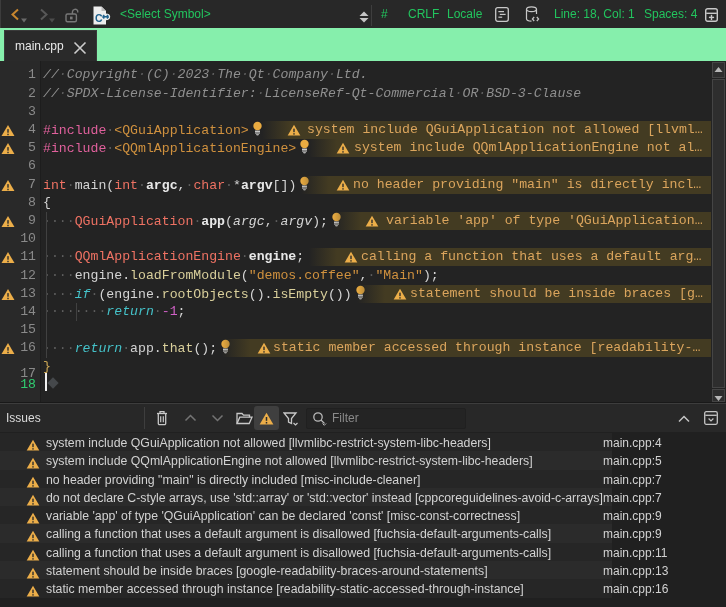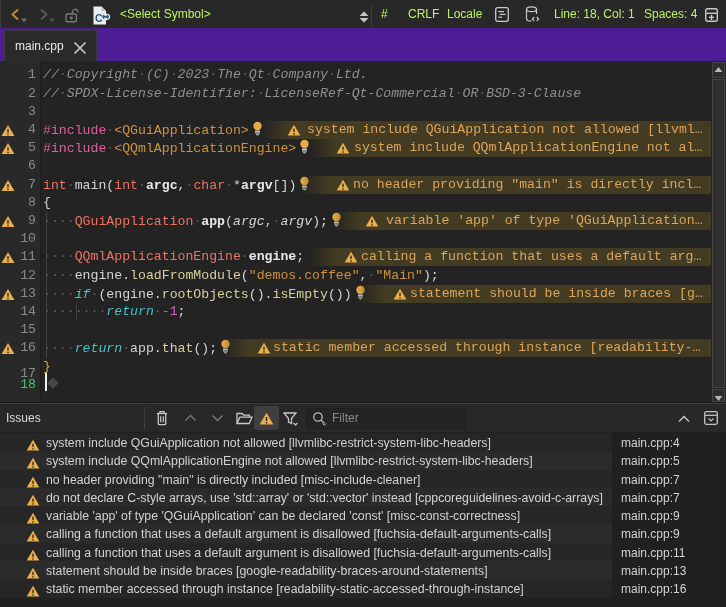--- a/index.html
+++ b/index.html
@@ -1,23 +1,23 @@
 <!DOCTYPE html>
 <html><head>
 <meta charset="utf-8">
 <style>
   * { margin:0; padding:0; box-sizing:border-box; }
   html,body { width:726px; height:607px; overflow:hidden; background:#1e1e1e;
     font-family:"Liberation Sans", sans-serif; }
   .abs { position:absolute; }
   #root { position:relative; width:726px; height:607px; }
   #toolbar { position:absolute; left:0; top:0; width:726px; height:28px; background:#282828; }
-  #toolbar .txt { position:absolute; top:7px; font-size:12px; color:#bef264; white-space:pre; }
+  #toolbar .txt { position:absolute; top:7px; font-size:12px; color:#22c55e; white-space:pre; }
   .vsep { position:absolute; width:1px; background:#3e3e3e; }
-  #tabbar { position:absolute; left:0; top:28px; width:726px; height:33px; background:#4c1d95; }
+  #tabbar { position:absolute; left:0; top:28px; width:726px; height:33px; background:#86efac; }
   #tab { position:absolute; left:4px; top:2px; width:93px; height:31px; background:#2a2a2a;
     border:1px solid #3a3a3a; border-bottom:none; }
   #tab .lbl { position:absolute; left:10px; top:8px; font-size:12px; color:#e8e8e8; }
   #editor { position:absolute; left:0; top:61px; width:726px; height:341px; background:#232323; overflow:hidden; }
   #gutter { position:absolute; left:0; top:0; width:41px; height:341px; background:#292929; border-right:1px solid #1d1d1d; }
   .ln { position:absolute; width:36px; text-align:right; color:#8a8a8a; line-height:18px;
         font-family:"Liberation Mono", monospace; font-size:13.2px; }
   .cl { position:absolute; left:43px; white-space:pre; line-height:18px;
         font-family:"Liberation Mono", monospace; font-size:13.2px; color:#d4d4d4; }
   .cm { color:#8f8f8f; font-style:italic; }
@@ -40,21 +40,21 @@
   .ann .atx { position:absolute; top:0; white-space:pre; }
   .gwarn { position:absolute; left:1px; }
   .iguide { position:absolute; width:1px; background:#414141; }
   #isep1 { position:absolute; left:0; top:402px; width:726px; height:1px; background:#191919; }
   #isep2 { position:absolute; left:0; top:403px; width:726px; height:1px; background:#3d3d3d; }
   #ihead { position:absolute; left:0; top:404px; width:726px; height:28px; background:#282828; }
   #ihead .lbl { position:absolute; left:6px; top:7px; font-size:12px; color:#dcdcdc; }
   #irows { position:absolute; left:0; top:432px; width:726px; height:175px; background:#202020; }
   .row { position:absolute; left:0; width:612px; height:19px; }
   .row .t { position:absolute; left:46px; top:3px; font-size:12.3px; color:#d2d2d2; white-space:pre; }
-  .row .f { position:absolute; left:621px; top:3px; font-size:12px; color:#d2d2d2; }
+  .row .f { position:absolute; left:603px; top:3px; font-size:12px; color:#d2d2d2; }
   .row .w { position:absolute; left:26px; top:4px; }
 </style>
 </head>
 <body>
 <div id="root">
   <div id="toolbar">
 <div class="abs" style="left:0;top:0;width:1px;height:28px;background:#3c3c3c"></div>
 <svg class="abs" style="left:9px;top:8px" width="12" height="13" viewBox="0 0 12 13">
         <path d="M9,1.5 L3.5,6.5 L9,11.5" stroke="#c8862e" stroke-width="2" fill="none"></path>
       </svg>

